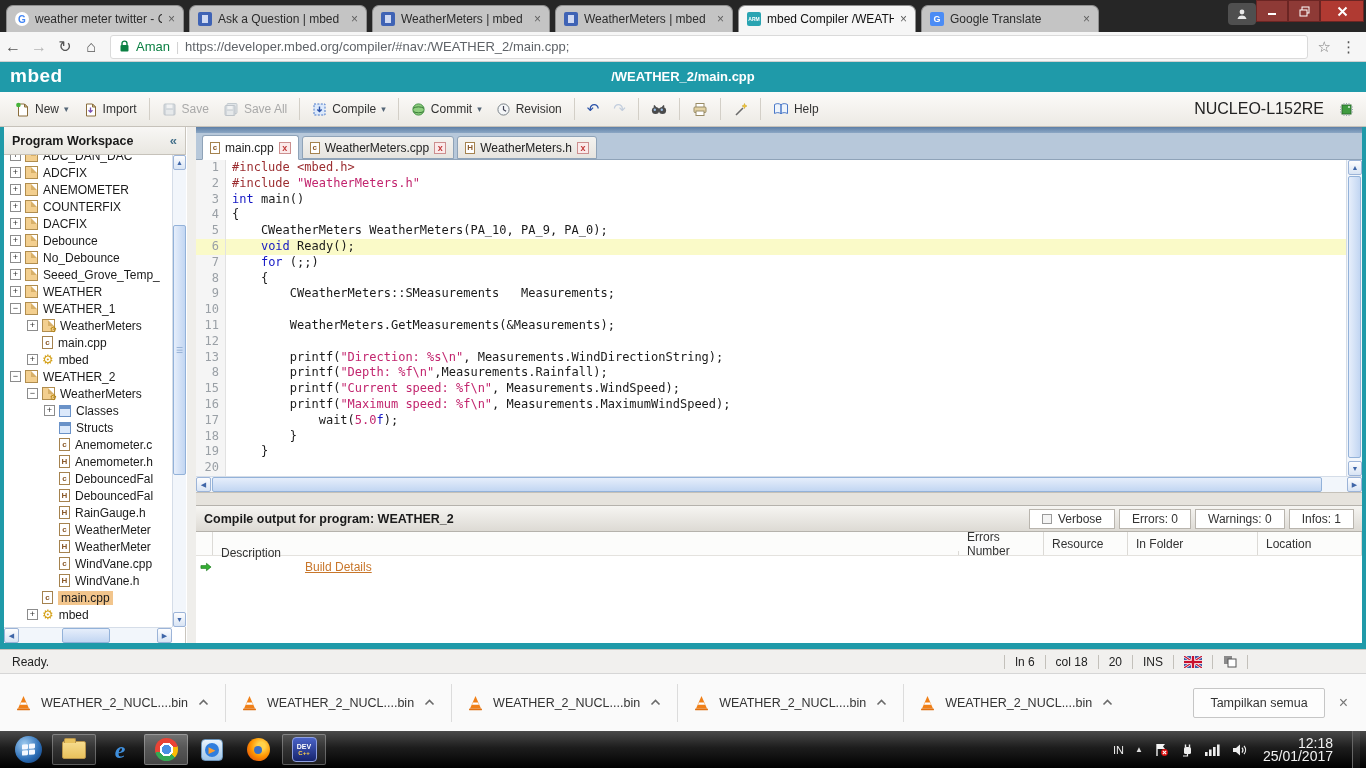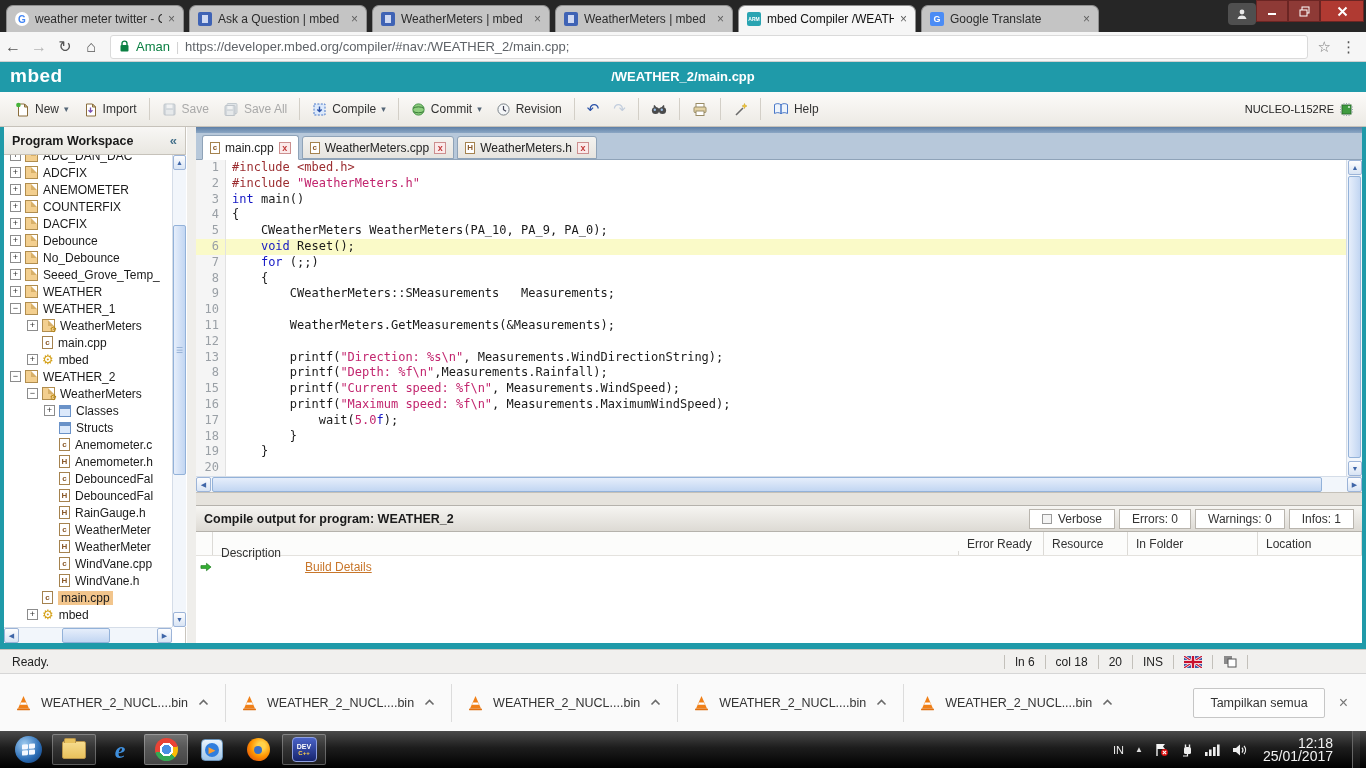--- a/index.html
+++ b/index.html
@@ -48,21 +48,21 @@
   .doc-title{position:absolute;left:50%;transform:translateX(-50%);top:7px;font-size:13px;font-weight:bold;}
 
   
   .mbedbar{position:absolute;left:0;top:92px;width:1366px;height:35px;
            background:linear-gradient(#fcfbf9,#eceae4);border-bottom:1px solid #c6c2ba;
            display:flex;align-items:center;padding:0 8px;}
   .tbtn{display:flex;align-items:center;gap:5px;padding:4px 7px;color:#333;white-space:nowrap;}
   .tbtn.disabled{color:#a9a9a9;}
   .tbtn .dd{font-size:9px;color:#567;}
   .tsep{width:1px;height:22px;background:#d3cfc7;margin:0 5px;flex:none;}
-  .board{margin-left:auto;display:flex;align-items:center;gap:5px;color:#222;font-size:11px;padding-right:4px;}
+  .board{margin-left:auto;display:flex;align-items:center;gap:15px;color:#222;font-size:16px;padding-right:4px;}
 
   
   .main{position:absolute;left:0;top:127px;width:1366px;height:522px;background:#fff;}
   .teal-edge{position:absolute;background:#1f9aa9;}
   .edge-l{left:0;top:0;width:4px;height:516px;}
   .edge-r{left:1362px;top:0;width:4px;height:516px;}
   .edge-b{left:0;top:516px;width:1366px;height:6px;}
 
   
   .sidebar{position:absolute;left:4px;top:0;width:182px;height:516px;background:#fff;border-right:1px solid #c9c5bd;}
@@ -681,21 +681,21 @@
           <div class="cl">
             <span class="g">4</span>
             <span class="t"><span class="tk-pl">{</span></span>
           </div>
           <div class="cl">
             <span class="g">5</span>
             <span class="t"><span class="tk-pl">    CWeatherMeters WeatherMeters(PA_10, PA_9, PA_0);</span></span>
           </div>
           <div class="cl cur">
             <span class="g">6</span>
-            <span class="t"><span class="tk-pl">    </span><span class="tk-kw">void</span><span class="tk-pl"> Reset();</span></span>
+            <span class="t"><span class="tk-pl">    </span><span class="tk-kw">void</span><span class="tk-pl"> Ready();</span></span>
           </div>
           <div class="cl">
             <span class="g">7</span>
             <span class="t"><span class="tk-pl">    </span><span class="tk-kw">for</span><span class="tk-pl"> (;;)</span></span>
           </div>
           <div class="cl">
             <span class="g">8</span>
             <span class="t"><span class="tk-pl">    {</span></span>
           </div>
           <div class="cl">
@@ -770,21 +770,21 @@
             <span>Verbose</span>
           </div>
           <div class="c-btn">Errors: 0</div>
           <div class="c-btn">Warnings: 0</div>
           <div class="c-btn">Infos: 1</div>
         </div>
       </div>
       <div class="c-cols" id="c-cols">
           <div class="c-col" style="width: 16px;"></div>
           <div class="c-col" style="width: 746px; margin-top: 19px;">Description</div>
-          <div class="c-col" style="width: 85px;">Error Ready</div>
+          <div class="c-col" style="width: 85px;">Errors Number</div>
           <div class="c-col" style="width: 84px;">Resource</div>
           <div class="c-col" style="width: 130px;">In Folder</div>
           <div class="c-col" style="flex: 1 1 0%;">Location</div>
         </div>
       <div class="c-row">
         <div class="c-cell" style="width:16px;padding:0 0 0 4px;">
           <svg width="13" height="10" viewBox="0 0 13 10">
               <path d="M1 3.5h6V1l5 4-5 4V6.5H1z" fill="#35b135" stroke="#1c7a1c" stroke-width=".7"></path>
             </svg>
         </div>

